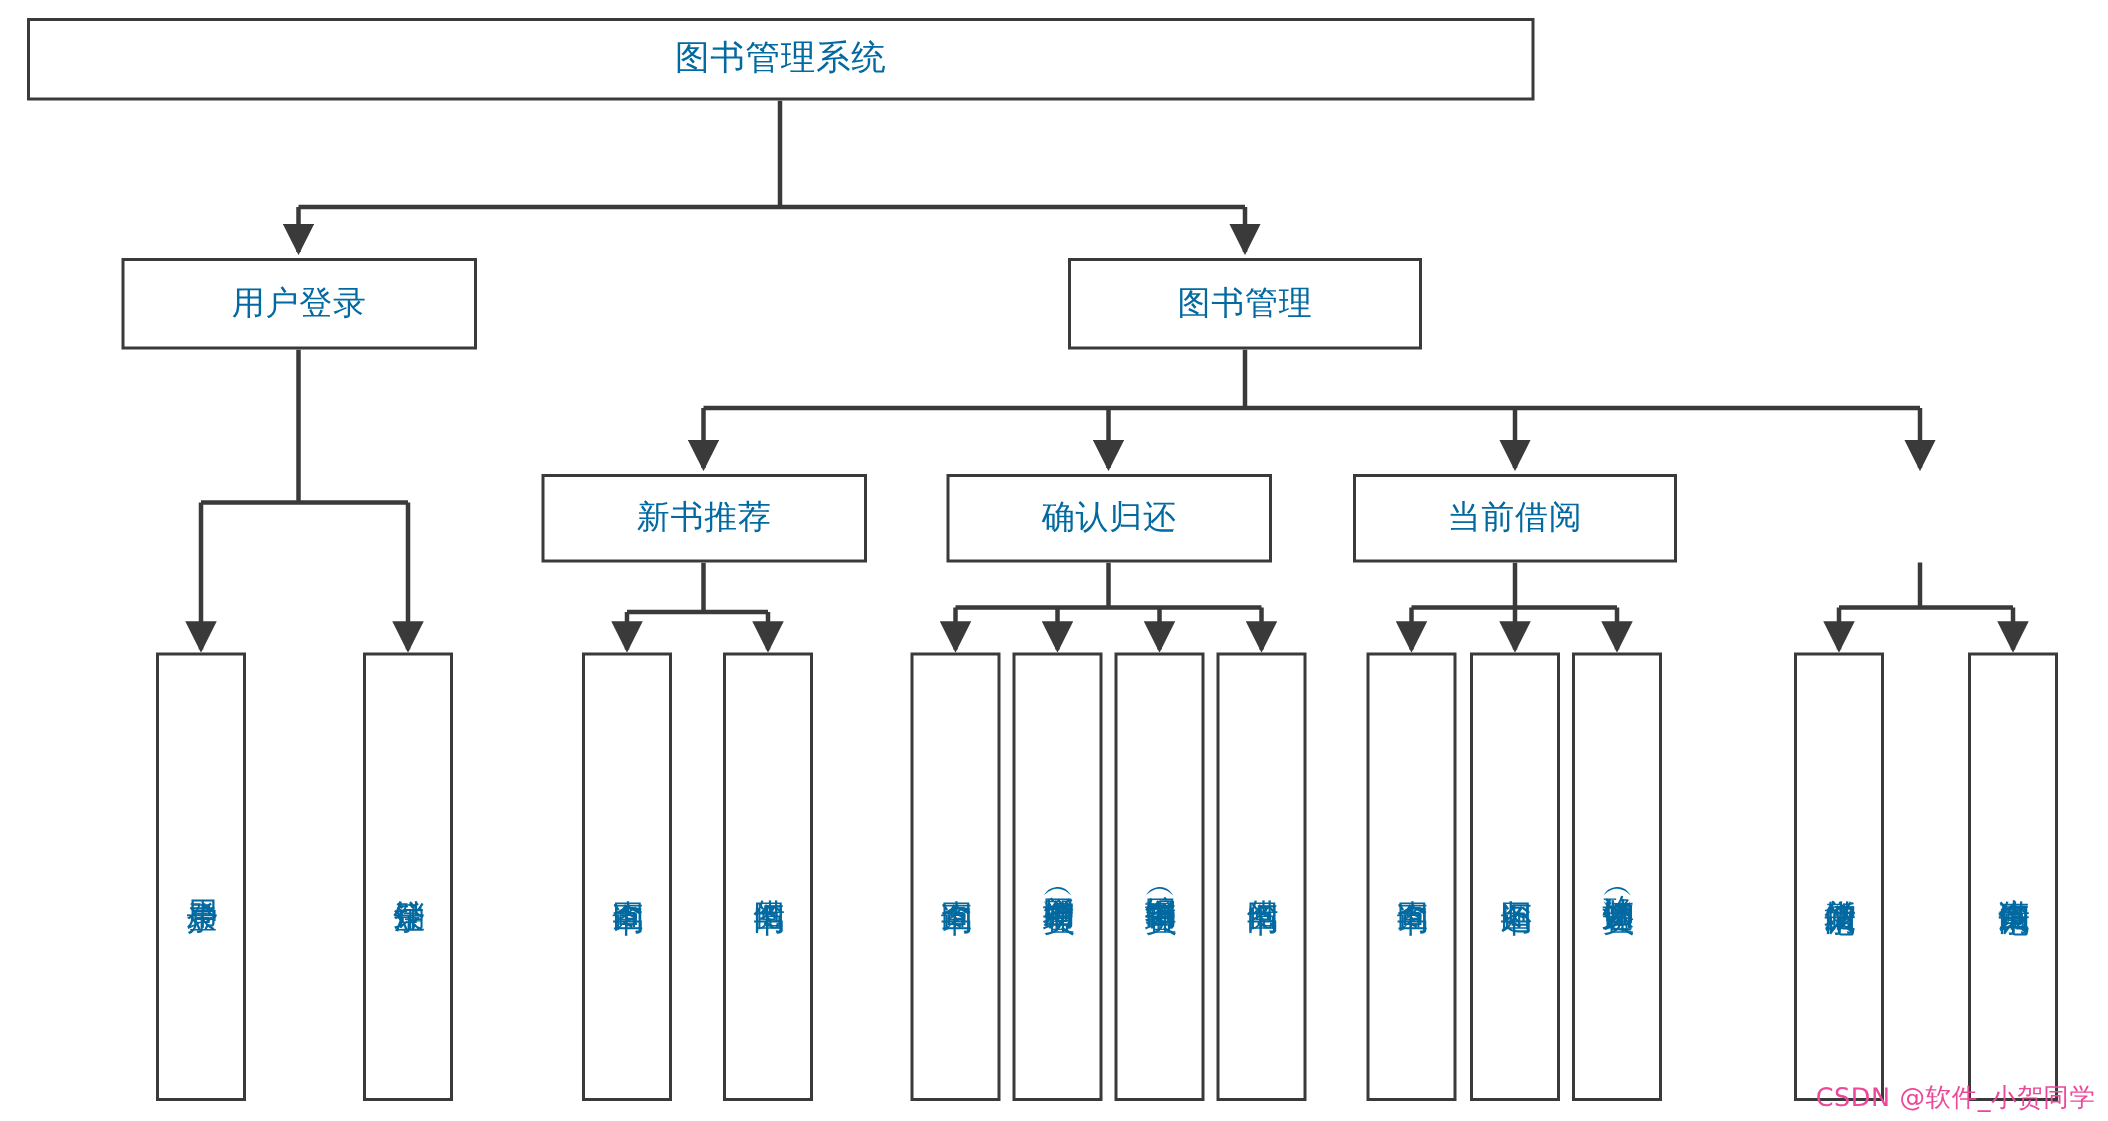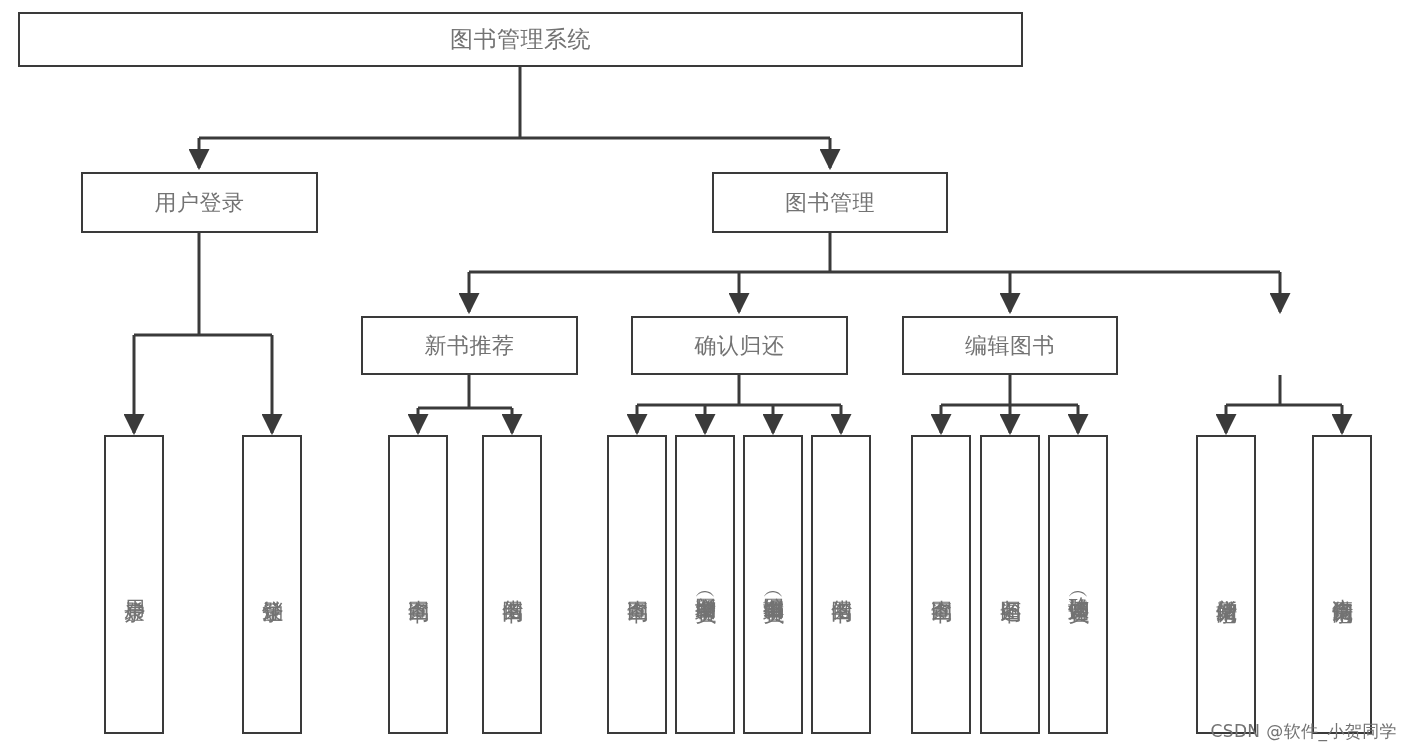--- a/index.html
+++ b/index.html
@@ -34,21 +34,21 @@
     display: flex;
     align-items: center;
     justify-content: center;
     color: #2b2b2b;
     z-index: 2;
   }
   .node .node-label {
     display: block;
     text-align: right;
     line-height: 1.05;
-    color: #737373;
+    color: #0369a1;
   }
   
   .node.horiz .node-label {
     font-size: 22px;
     letter-spacing: 0.5px;
     white-space: nowrap;
   }
   .node.root .node-label {
     font-size: 23px;
   }
@@ -65,21 +65,21 @@
     line-height: 1.32;
     letter-spacing: 1px;
     white-space: nowrap;
     max-height: 100%;
   }
   #watermark {
     position: absolute;
     right: 8px;
     bottom: 4px;
     font-size: 17px;
-    color: #737373;
+    color: #ec4899;
     letter-spacing: 0.4px;
     white-space: nowrap;
     z-index: 3;
     font-family: "DejaVu Sans", "Liberation Sans", sans-serif;
   }
 </style>
 </head>
 <body>
 
 <div id="diagram-root">
@@ -145,21 +145,21 @@
     <span class="node-label">新书推荐</span>
   </div>
 
   <div class="node horiz" style="left:712px; top:172px; width:236px; height:61px;">
     <span class="node-label">图书管理</span>
   </div>
   <div class="node horiz" style="left:631px; top:316px; width:217px; height:59px;">
     <span class="node-label">确认归还</span>
   </div>
   <div class="node horiz" style="left:902px; top:316px; width:216px; height:59px;">
-    <span class="node-label">编辑图书</span>
+    <span class="node-label">当前借阅</span>
   </div>
 
   <div class="node leaf" style="left:104px; top:435px; width:60px; height:299px;">
     <span class="node-label">用户登录</span>
   </div>
   <div class="node leaf" style="left:242px; top:435px; width:60px; height:299px;">
     <span class="node-label">注销登录</span>
   </div>
 
   <div class="node leaf" style="left:388px; top:435px; width:60px; height:299px;">

